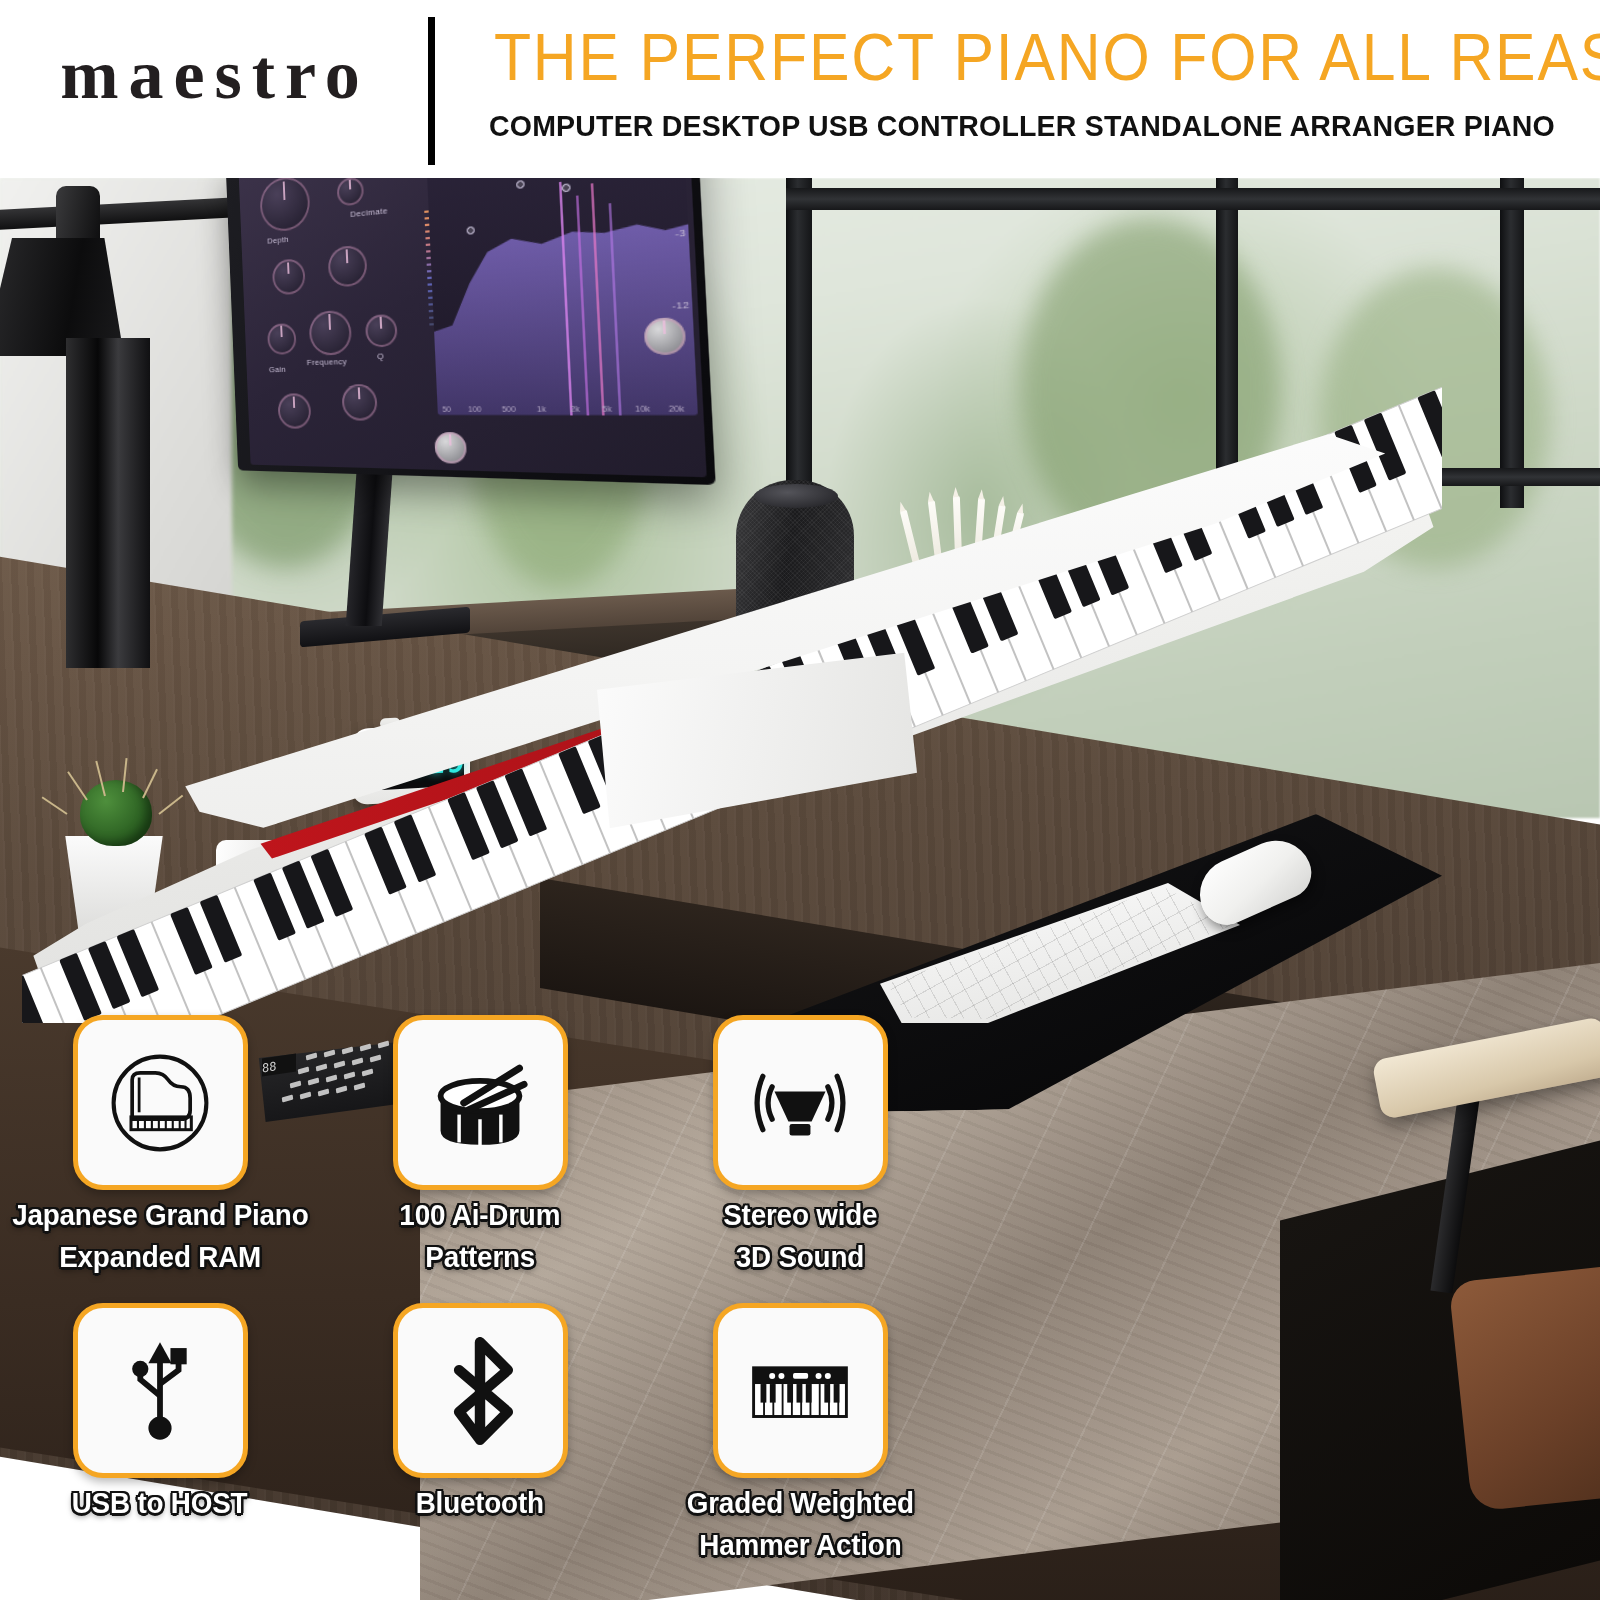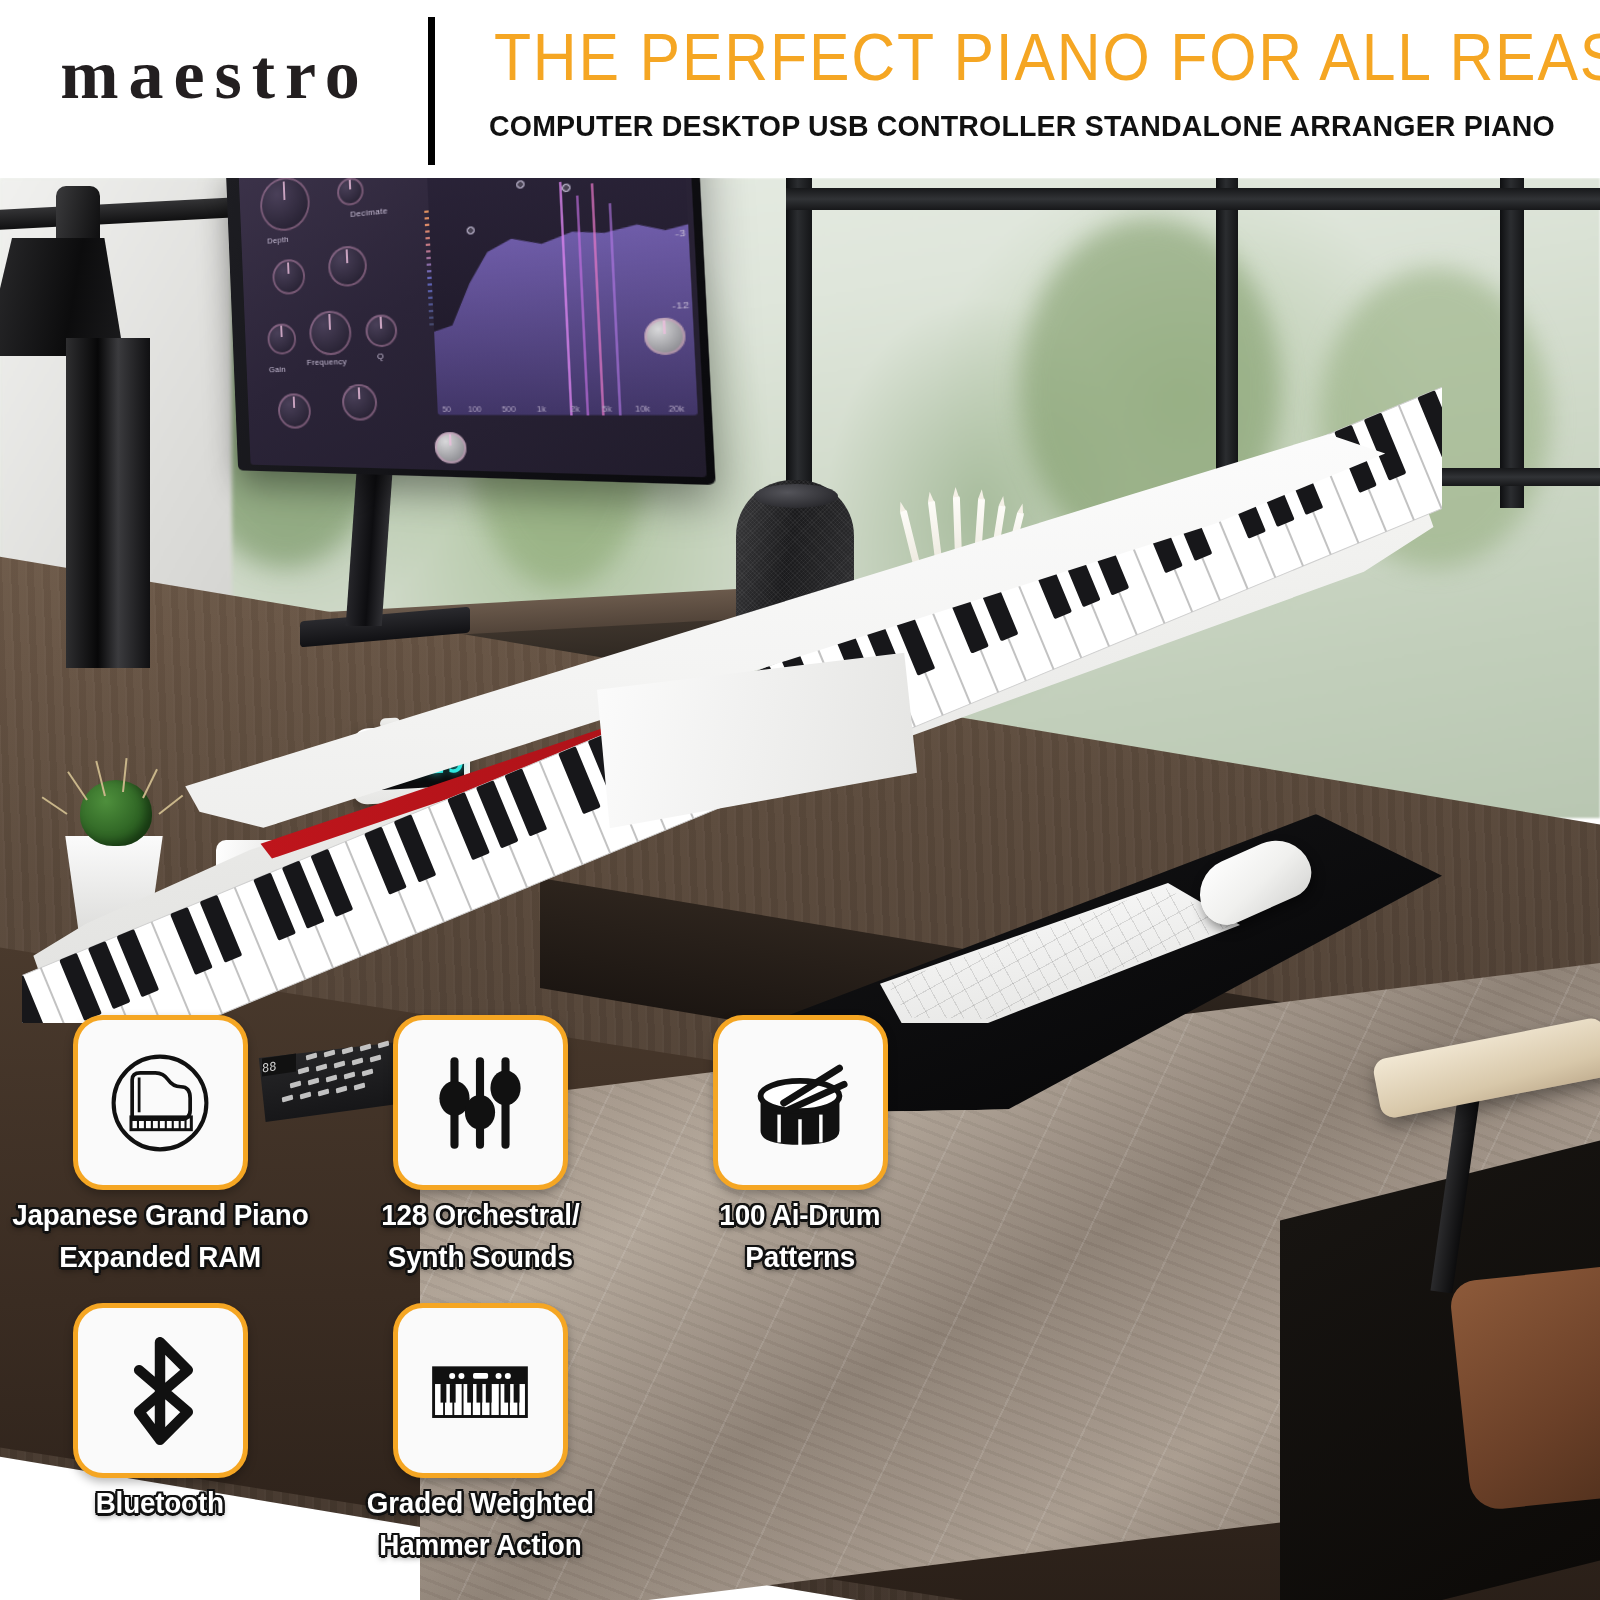--- a/index.html
+++ b/index.html
@@ -579,36 +579,20 @@
               <line x1="67" y1="62" x2="67" y2="73"></line>
                 <line x1="72" y1="62" x2="72" y2="73"></line>
             </g>
             <line x1="32" y1="28" x2="32" y2="58" stroke="#111" stroke-width="2.4"></line>
           </svg>
         </div>
         <div class="fcap">Japanese Grand Piano</div>
         <div class="fcap two">Expanded RAM</div>
       </div>
 
-      <div class="fcell">
-        <div class="tile">
-          <svg viewBox="0 0 100 100">
-            <g stroke="#111" stroke-width="7" stroke-linecap="round">
-              <line x1="28" y1="14" x2="28" y2="86"></line>
-              <line x1="50" y1="14" x2="50" y2="86"></line>
-              <line x1="72" y1="14" x2="72" y2="86"></line>
-            </g>
-            <ellipse cx="28" cy="46" rx="13" ry="15" fill="#111"></ellipse>
-            <ellipse cx="50" cy="58" rx="13" ry="15" fill="#111"></ellipse>
-            <ellipse cx="72" cy="37" rx="13" ry="15" fill="#111"></ellipse>
-          </svg>
-        </div>
-        <div class="fcap">128 Orchestral/</div>
-        <div class="fcap two">Synth Sounds</div>
-      </div>
 
       <div class="fcell">
         <div class="tile">
           <svg viewBox="0 0 100 100">
             <path d="M16 44 L16 74 Q16 86 50 86 Q84 86 84 74 L84 44 Z" fill="#111"></path>
             <ellipse cx="50" cy="44" rx="34" ry="13" fill="#fff" stroke="#111" stroke-width="5"></ellipse>
             <g stroke="#111" stroke-width="6" stroke-linecap="round">
               <line x1="36" y1="50" x2="84" y2="20"></line>
               <line x1="40" y1="56" x2="88" y2="34"></line>
             </g>
@@ -616,25 +600,55 @@
               <line x1="32" y1="60" x2="32" y2="84"></line>
               <line x1="50" y1="64" x2="50" y2="87"></line>
               <line x1="68" y1="60" x2="68" y2="84"></line>
             </g>
           </svg>
         </div>
         <div class="fcap">100 Ai-Drum</div>
         <div class="fcap two">Patterns</div>
       </div>
 
+      <div class="fcell">
+        <div class="tile">
+          <svg viewBox="0 0 100 100">
+            <path d="M28 40 L72 40 L60 66 L40 66 Z" fill="#111"></path>
+            <rect x="41" y="68" width="18" height="10" rx="2" fill="#111"></rect>
+            <g fill="none" stroke="#111" stroke-width="4.5" stroke-linecap="round">
+              <path d="M26 36 Q19 50 26 64"></path>
+              <path d="M18 27 Q8 50 18 73"></path>
+              <path d="M74 36 Q81 50 74 64"></path>
+              <path d="M82 27 Q92 50 82 73"></path>
+            </g>
+          </svg>
+        </div>
+        <div class="fcap">Stereo wide</div>
+        <div class="fcap two">3D Sound</div>
+      </div>
 
     </div>
 
     <div class="frow r2">
 
+      <div class="fcell">
+        <div class="tile">
+          <svg viewBox="0 0 100 100">
+            <line x1="50" y1="20" x2="50" y2="80" stroke="#111" stroke-width="5"></line>
+            <path d="M50 8 L40 26 L60 26 Z" fill="#111"></path>
+            <circle cx="50" cy="82" r="10" fill="#111"></circle>
+            <path d="M50 54 L33 40 L33 34" fill="none" stroke="#111" stroke-width="5"></path>
+            <circle cx="33" cy="31" r="7" fill="#111"></circle>
+            <path d="M50 44 L66 32 L66 25" fill="none" stroke="#111" stroke-width="5"></path>
+            <rect x="59" y="13" width="14" height="14" fill="#111"></rect>
+          </svg>
+        </div>
+        <div class="fcap">USB to HOST</div>
+      </div>
 
 
       <div class="fcell">
         <div class="tile">
           <svg viewBox="0 0 100 100">
             <path d="M50 8 L50 92 L74 68 L32 32 M50 8 L74 32 L32 68 L50 92" fill="none" stroke="#111" stroke-width="9" stroke-linecap="round" stroke-linejoin="round"></path>
           </svg>
         </div>
         <div class="fcap">Bluetooth</div>
       </div>

